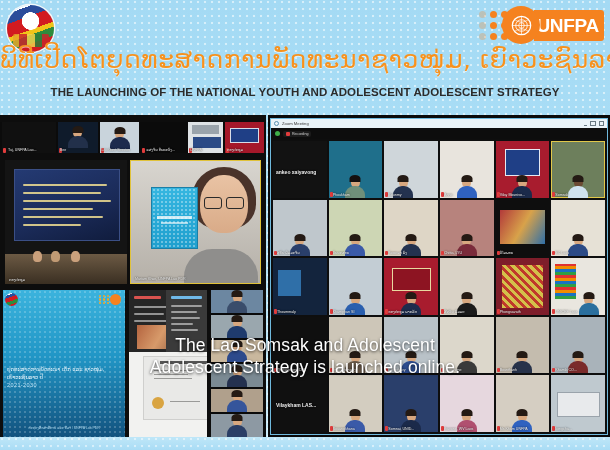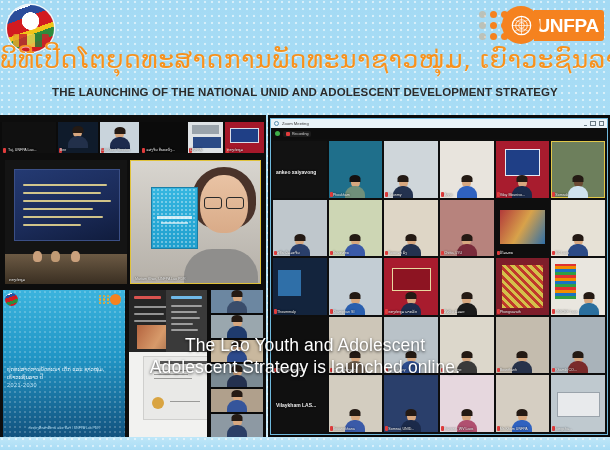--- a/index.html
+++ b/index.html
@@ -188,21 +188,21 @@
           <circle cx="12" cy="12" r="10.5" fill="none" stroke="#fff" stroke-width="1.4"></circle>
           <circle cx="12" cy="12" r="6.6" fill="none" stroke="#fff" stroke-width="1"></circle>
           <circle cx="12" cy="12" r="3.2" fill="none" stroke="#fff" stroke-width=".9"></circle>
           <path d="M12 1.5V22.5M2 12h20M4.6 5.4c4.6 3.6 10.2 3.6 14.8 0M4.6 18.6c4.6-3.6 10.2-3.6 14.8 0" stroke="#fff" stroke-width=".8" fill="none"></path>
         </svg>
       </div>
       <div id="unfpaword">UNFPA</div>
     </div>
 
     <div id="lao-title">ພິທີເປີດໂຕຍຸດທະສາດການພັດທະນາຊາວໜຸ່ມ, ເຍົາວະຊົນລາວ</div>
-    <div id="eng-title">THE LAUNCHING OF THE NATIONAL UNID AND ADOLESCENT DEVELOPMENT STRATEGY</div>
+    <div id="eng-title">THE LAUNCHING OF THE NATIONAL YOUTH AND ADOLESCENT ADOLESCENT STRATEGY</div>
   </div>
 
   <div id="collage">
 
     <div class="pane" id="leftpane">
 
       <div id="lp-strip">
         <div class="lp-th" style="width:58px;background:#101010">
           <span class="mic"></span>
           <span class="lp-name" style="left:6px">Tuj, UNFPA Lao...</span>
@@ -643,18 +643,18 @@
             <span class="mc"></span>
             <span class="nm">kongcha...</span>
           </div>
 
         </div>
       </div>
     </div>
   </div>
 
   <div id="caption">
-    <span>The Lao Youth and Adolescent</span>
+    <span>The Lao Somsak and Adolescent</span>
     <span class="l2">Adolescent Strategy is launched online.</span>
   </div>
 
   <div id="bottomband"></div>
 </div>
 
 </body></html>

